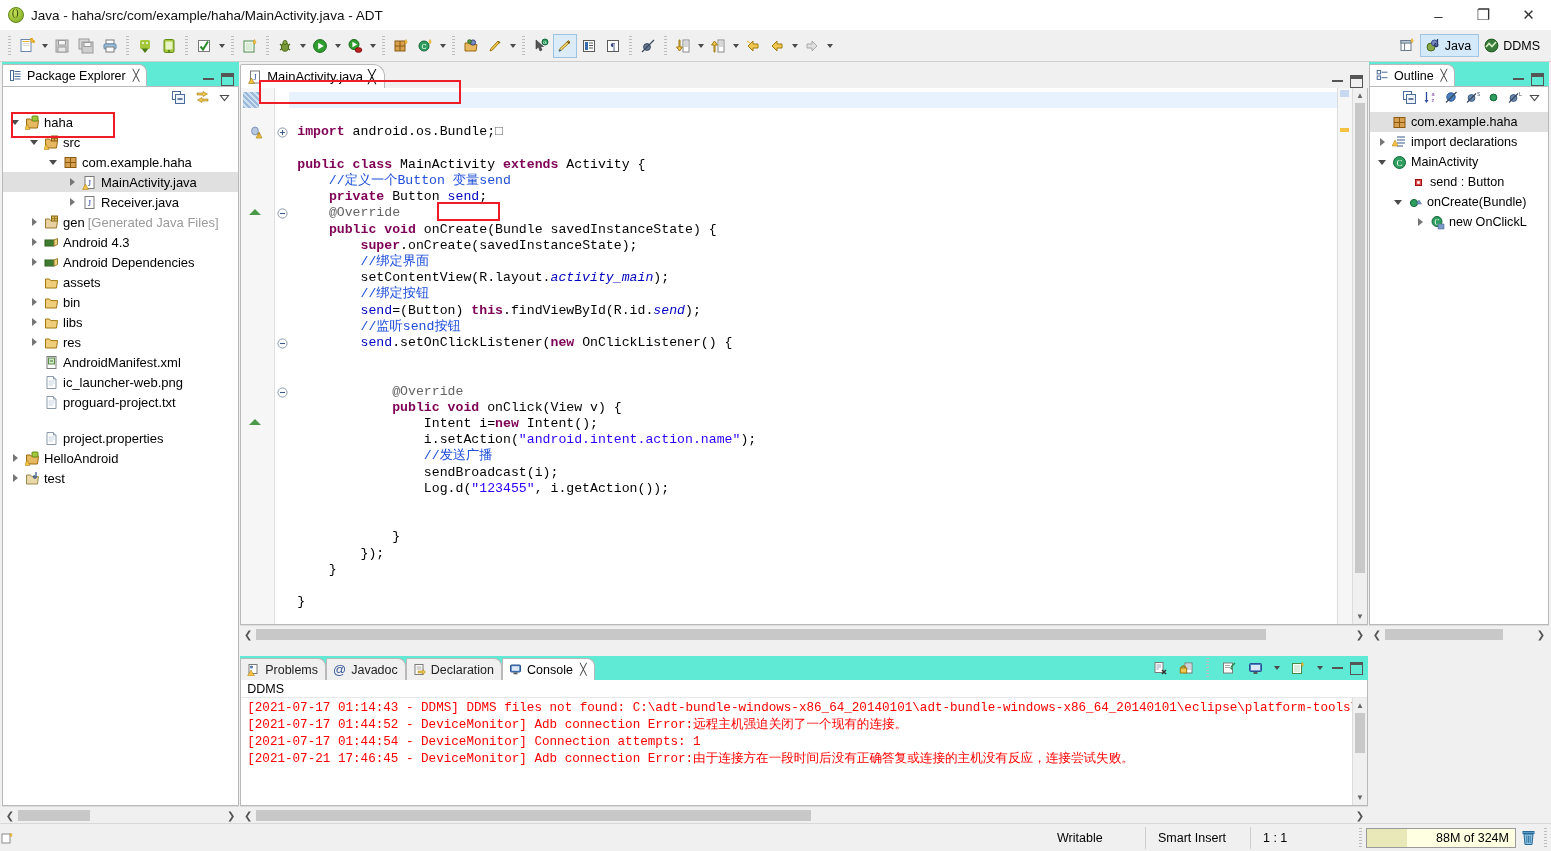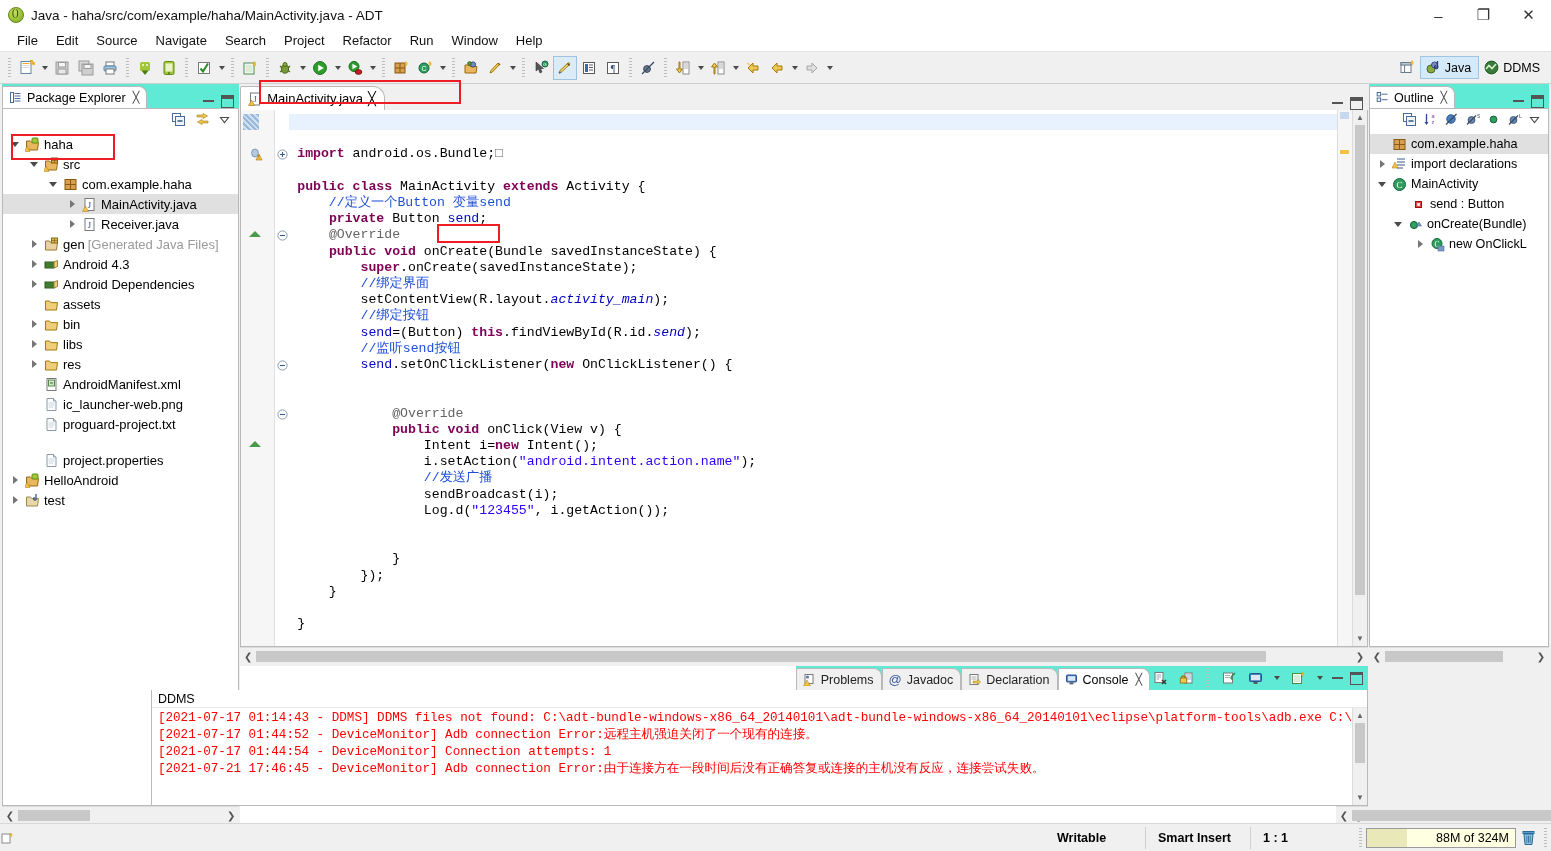--- a/index.html
+++ b/index.html
@@ -102,21 +102,21 @@
 
   
   .console-sub { height:18px; display:flex; align-items:center; padding-left:6px; font-size:12.5px;
                  background:#fff; border-bottom:1px solid #e8e8e8; flex:0 0 auto; }
   .conlog { flex:1 1 auto; overflow:hidden; background:#fff; padding:2px 0 0 6px; }
   pre.conline { margin:0; font-family:"Liberation Mono","DejaVu Sans Mono",monospace; font-size:12.6px;
                 line-height:17px; color:#ff0000; white-space:pre; }
 
   
   .status { height:28px; background:#f0f0f0; display:flex; align-items:center; flex:0 0 auto; border-top:1px solid #d8d8d8; }
-  .st-cell { height:22px; display:flex; align-items:center; padding:0 12px; font-size:12.5px; border-left:1px solid #cfcfcf;font-weight:bold; }
+  .st-cell { height:22px; display:flex; align-items:center; padding:0 12px; font-size:12.5px; border-left:1px solid #cfcfcf; }
   .st-first { border-left:none; }
   .heap { background:#ffffe1; border:1px solid #9a9a9a; height:20px; display:flex; align-items:center;
           justify-content:flex-end; padding:0 6px; font-size:12.5px; min-width:150px; position:relative; }
   .heap-bar { position:absolute; left:0; top:0; bottom:0; background:#e8e8b8; }
 
   
   .redbox { position:absolute; border:2.5px solid #ee1c25; pointer-events:none; z-index:50; }
 
   svg { display:block; }
 </style>
@@ -128,32 +128,20 @@
   <div class="titlebar">
     <div class="title-ico"></div>
     <div class="titletext">Java - haha/src/com/example/haha/MainActivity.java - ADT</div>
     <div class="wbtns">
       <div class="wbtn">–</div>
       <div class="wbtn">❐</div>
       <div class="wbtn close">✕</div>
     </div>
   </div>
 
-  <div class="menubar">
-    <div class="menuitem">File</div>
-    <div class="menuitem">Edit</div>
-    <div class="menuitem">Source</div>
-    <div class="menuitem">Navigate</div>
-    <div class="menuitem">Search</div>
-    <div class="menuitem">Project</div>
-    <div class="menuitem">Refactor</div>
-    <div class="menuitem">Run</div>
-    <div class="menuitem">Window</div>
-    <div class="menuitem">Help</div>
-  </div>
 
   <div class="toolbar">
     <div class="tgrip"></div>
 
     <div class="tb">
       <svg width="17" height="17" viewBox="0 0 17 17">
           <rect x="2" y="2.5" width="10" height="12" fill="#fff" stroke="#6a87a8"></rect>
           <rect x="3.5" y="4" width="7" height="1" fill="#f0b030"></rect>
           <rect x="3.5" y="6" width="7" height="1" fill="#d8d8d8"></rect>
           <rect x="3.5" y="8" width="7" height="1" fill="#d8d8d8"></rect>
@@ -758,21 +746,21 @@
         </div>
         <div class="hsb">
           <div class="hsb-arrow">❮</div>
           <div class="hsb-track">
               <div class="hsb-thumb" style="width:1010px;left:0"></div>
             </div>
           <div class="hsb-arrow">❯</div>
         </div>
       </div>
 
-      <div class="view" style="flex:1 1 auto; margin-top:2px;align-items:flex-end;">
+      <div class="view" style="flex:1 1 auto; margin-top:14px;">
         <div class="vtabs">
           <div class="vtab inactive">
             <svg width="13" height="13" viewBox="0 0 13 13">
                 <rect x="2" y="1.5" width="8" height="9" fill="#fff" stroke="#7a7a7a"></rect>
                 <circle cx="4.5" cy="4" r="1.6" fill="#5a7ab0"></circle>
                 <polygon points="4,7 7.5,13 .5,13" fill="#f5c243" stroke="#a07a10" stroke-width=".5"></polygon>
               </svg>
             <span>Problems</span>
           </div>
           <div class="vtab inactive">

